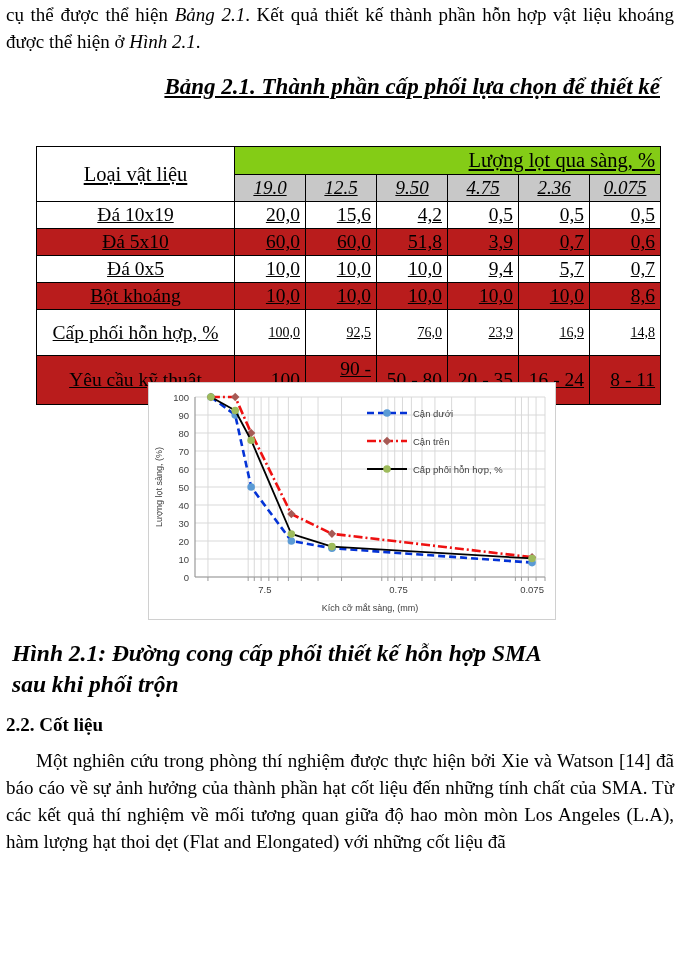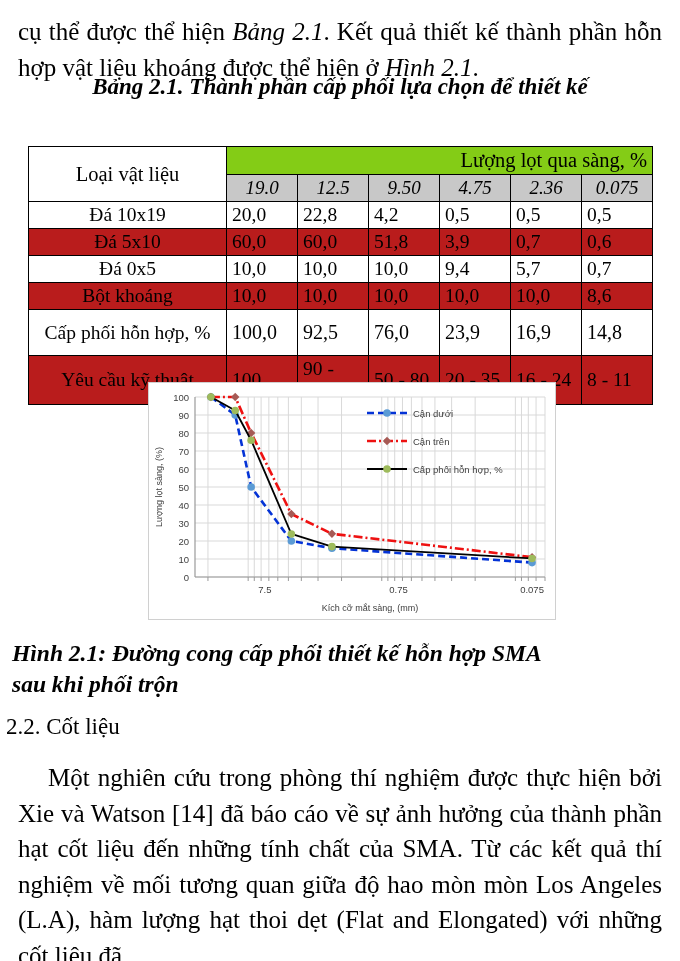--- a/index.html
+++ b/index.html
@@ -15,57 +15,59 @@
     overflow: hidden;
   }
   .page {
     position: relative;
     width: 680px;
     height: 961px;
   }
 
   
   .body-par {
-    font-size: 25px;
+    font-size: 19px;
     line-height: 1.42;
     text-align: justify;
     text-justify: inter-word;
-    margin: 12px;
+    margin: 0;
   }
   .body-par.indent {
     text-indent: 30px;
   }
   .ital { font-style: italic; }
 
   .top-text {
     position: absolute;
     left: 6px;
     top: 2px;
     width: 668px;
   }
 
   
   .tbl-caption {
     position: absolute;
     left: 20px;
     top: 72px;
     width: 640px;
-    text-align: center;
+    text-align: right;
     font-weight: bold;
     font-style: italic;
     font-size: 23px;
     line-height: 1.32;
+    text-decoration: underline;
   }
 
   
   .tbl-wrap {
     position: absolute;
-    left: 28px;
+    left: 36px;
     top: 146px;
     width: 624px;
+    text-decoration: underline;
   }
   table.grade {
     border-collapse: collapse;
     width: 624px;
     table-layout: fixed;
     font-size: 19.5px;
   }
   table.grade td, table.grade th {
     border: 1.4px solid #000000;
     padding: 2px 5px;
@@ -84,22 +86,22 @@
     font-size: 20.5px;
     background: #84cc16;
   }
   .sieve-hd {
     text-align: center;
     font-style: italic;
     background: #c8c8c8;
     font-size: 19px;
   }
   .matname { text-align: center; }
-  .num { text-align: left; }
-  .bold { font-weight: bold; font-size: 20px; }
+  .num { text-align: right; }
+  .bold { font-weight: bold; font-size: 14px; }
   .tall { height: 46px; }
   .req-row td { height: 44px; }
 
   
   .chart-box {
     position: absolute;
     left: 148px;
     top: 382px;
     width: 408px;
     height: 238px;
@@ -120,22 +122,22 @@
     font-style: italic;
     font-size: 23.5px;
     line-height: 1.33;
   }
 
   
   .sec-head {
     position: absolute;
     left: 6px;
     top: 714px;
-    font-weight: normal;
-    font-size: 23px;
+    font-weight: bold;
+    font-size: 19px;
   }
 
   
   .bottom-text {
     position: absolute;
     left: 6px;
     top: 748px;
     width: 668px;
   }
 </style>
@@ -173,21 +175,21 @@
           <td class="sieve-hd">12.5</td>
           <td class="sieve-hd">9.50</td>
           <td class="sieve-hd">4.75</td>
           <td class="sieve-hd">2.36</td>
           <td class="sieve-hd">0.075</td>
         </tr>
 
         <tr>
           <td class="matname">Đá 10x19</td>
           <td class="num">20,0</td>
-          <td class="num">22,8</td>
+          <td class="num">15,6</td>
           <td class="num">4,2</td>
           <td class="num">0,5</td>
           <td class="num">0,5</td>
           <td class="num">0,5</td>
         </tr>
 
         <tr>
           <td class="matname shade">Đá 5x10</td>
           <td class="num shade">60,0</td>
           <td class="num shade">60,0</td>

